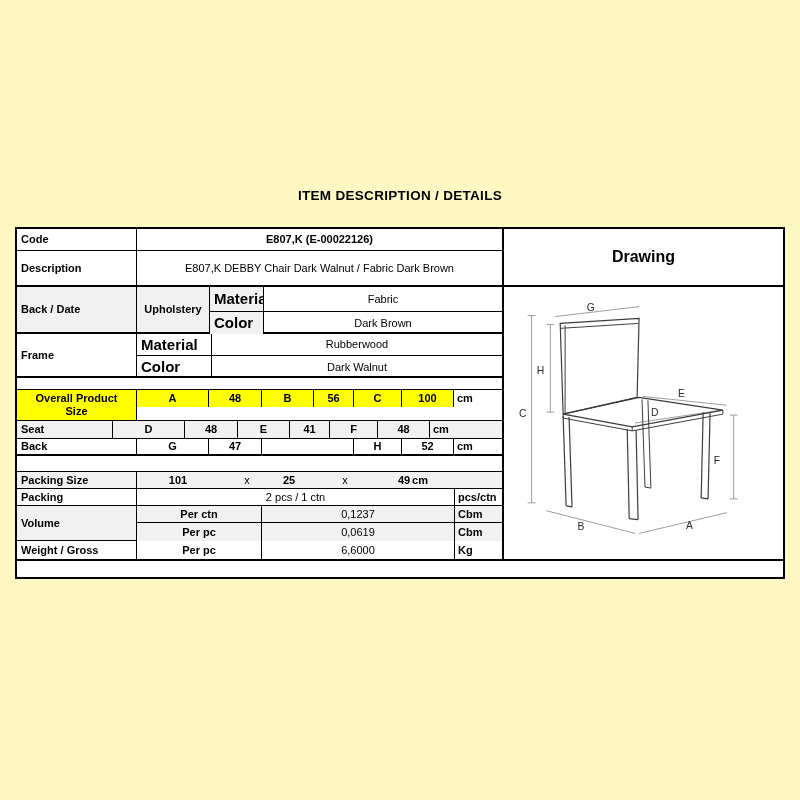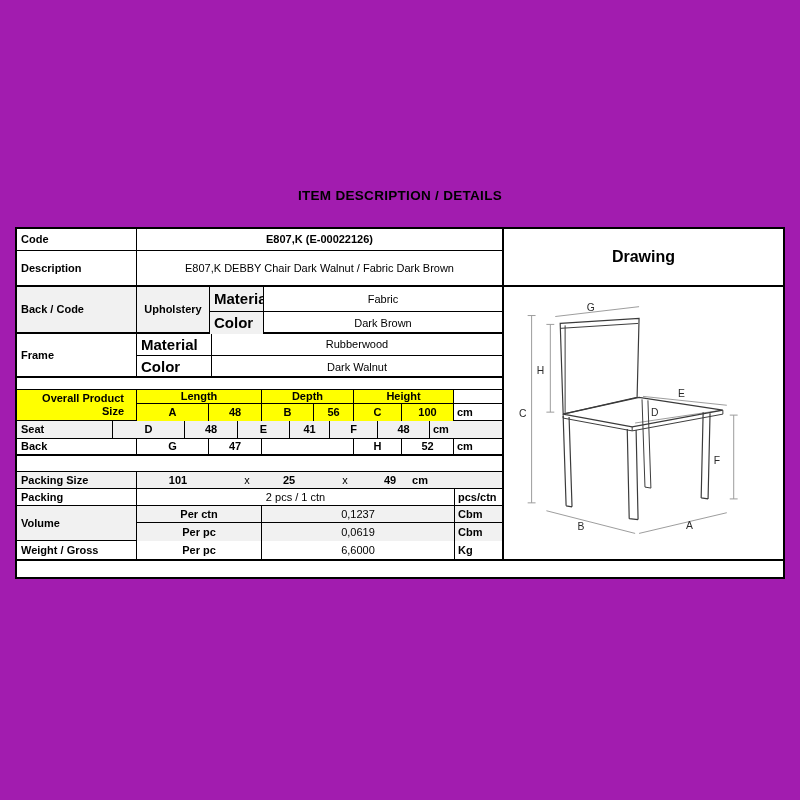--- a/index.html
+++ b/index.html
@@ -2,41 +2,41 @@
 <html><head>
 <meta charset="utf-8">
 <style>
   * { box-sizing: border-box; margin: 0; padding: 0; }
   html,body { background: #ffffff; }
   body {
     width: 800px; height: 800px;
     font-family: "Liberation Sans", sans-serif;
     color: #000;
   }
-  .sheet { position: relative; width: 800px; height: 800px; background: #a21caf; overflow: hidden; }
+  .sheet { position: relative; width: 800px; height: 800px; background: #fef9c3; overflow: hidden; }
 
   .title {
     position: absolute; top: 188px; left: 0; width: 100%;
     text-align: center; font-size: 13.5px; font-weight: bold; letter-spacing: .3px;
   }
 
   .tbl {
     position: absolute; left: 15px; top: 215px; width: 770px; height: 352px;
     border: 2px solid #000; font-size: 11px; background: #fff; margin-top: 12px;
   }
   .rows { position: absolute; left: 0; top: 0; width: 485px; }
   .row { display: flex; border-bottom: 1px solid #000; align-items: stretch; }
   .row.bb2 { border-bottom-width: 2px; }
   .c {
     display: flex; align-items: center; justify-content: center;
     border-right: 1px solid #000; overflow: hidden; line-height: 1.15; text-align: center;
   }
   .c.last { border-right: none; }
   .lab { justify-content: flex-start; padding-left: 4px; font-weight: bold; text-align: left; }
-  .b { font-weight: bold; text-align: right; }
+  .b { font-weight: bold; }
   .sm { font-size: 15px; }
   .unit { justify-content: flex-start; padding-left: 3px; font-weight: bold; }
   .gray  { background: #f1f1f1; }
   .yellow{ background: #ffff00; }
   .col { display: flex; flex-direction: column; }
   .subrow { display: flex; border-bottom: 1px solid #000; flex: 0 0 auto; }
   .subrow.nb { border-bottom: none; }
 
   
   .dist { position: relative; }
@@ -75,21 +75,21 @@
         <div class="c lab" style="width:120px">Code</div>
         <div class="c b last" style="width:365px">E807,K (E-00022126)</div>
       </div>
 
       <div class="row bb2" style="height:36px">
         <div class="c lab" style="width:120px">Description</div>
         <div class="c last" style="width:365px">E807,K DEBBY Chair Dark Walnut / Fabric Dark Brown</div>
       </div>
 
       <div class="row bb2" style="height:47px">
-        <div class="c lab gray" style="width:120px">Back / Code</div>
+        <div class="c lab gray" style="width:120px">Back / Date</div>
         <div class="c b gray" style="width:73px">Upholstery</div>
         <div class="col" style="width:292px">
           <div class="subrow" style="height:25px">
             <div class="c lab sm gray" style="width:54px">Material</div>
             <div class="c last" style="width:238px">Fabric</div>
           </div>
           <div class="subrow nb" style="height:22px">
             <div class="c lab sm gray" style="width:54px">Color</div>
             <div class="c last" style="width:238px">Dark Brown</div>
           </div>
@@ -108,26 +108,20 @@
             <div class="c last" style="width:290px">Dark Walnut</div>
           </div>
         </div>
       </div>
 
       <div class="row" style="height:12px"></div>
 
       <div class="row" style="height:31px">
         <div class="c b yellow" style="width:120px; padding:0 12px">Overall Product Size</div>
         <div class="col" style="width:365px">
-          <div class="subrow" style="height:14px">
-            <div class="c b yellow" style="width:125px">Length</div>
-            <div class="c b yellow" style="width:92px">Depth</div>
-            <div class="c b yellow" style="width:100px">Height</div>
-            <div class="c last" style="width:48px"></div>
-          </div>
           <div class="subrow nb" style="height:17px">
             <div class="c b yellow" style="width:72px">A</div>
             <div class="c b yellow" style="width:53px">48</div>
             <div class="c b yellow" style="width:52px">B</div>
             <div class="c b yellow" style="width:40px">56</div>
             <div class="c b yellow" style="width:48px">C</div>
             <div class="c b yellow" style="width:52px">100</div>
             <div class="c unit last" style="width:48px">cm</div>
           </div>
         </div>
@@ -156,21 +150,21 @@
 
       <div class="row" style="height:16px"></div>
 
       <div class="row gray" style="height:17px">
         <div class="c lab gray" style="width:120px">Packing Size</div>
         <div class="c gray last dist" style="width:365px">
           <span class="b" style="left:24px">101</span>
           <span style="left:93px">x</span>
           <span class="b" style="left:135px">25</span>
           <span style="left:191px">x</span>
-          <span class="b" style="left:236px">49</span>
+          <span class="b" style="left:250px">49</span>
           <span class="b" style="left:266px">cm</span>
         </div>
       </div>
 
       <div class="row" style="height:17px">
         <div class="c lab" style="width:120px">Packing</div>
         <div class="c" style="width:318px">2 pcs / 1 ctn</div>
         <div class="c unit last" style="width:47px">pcs/ctn</div>
       </div>
 

